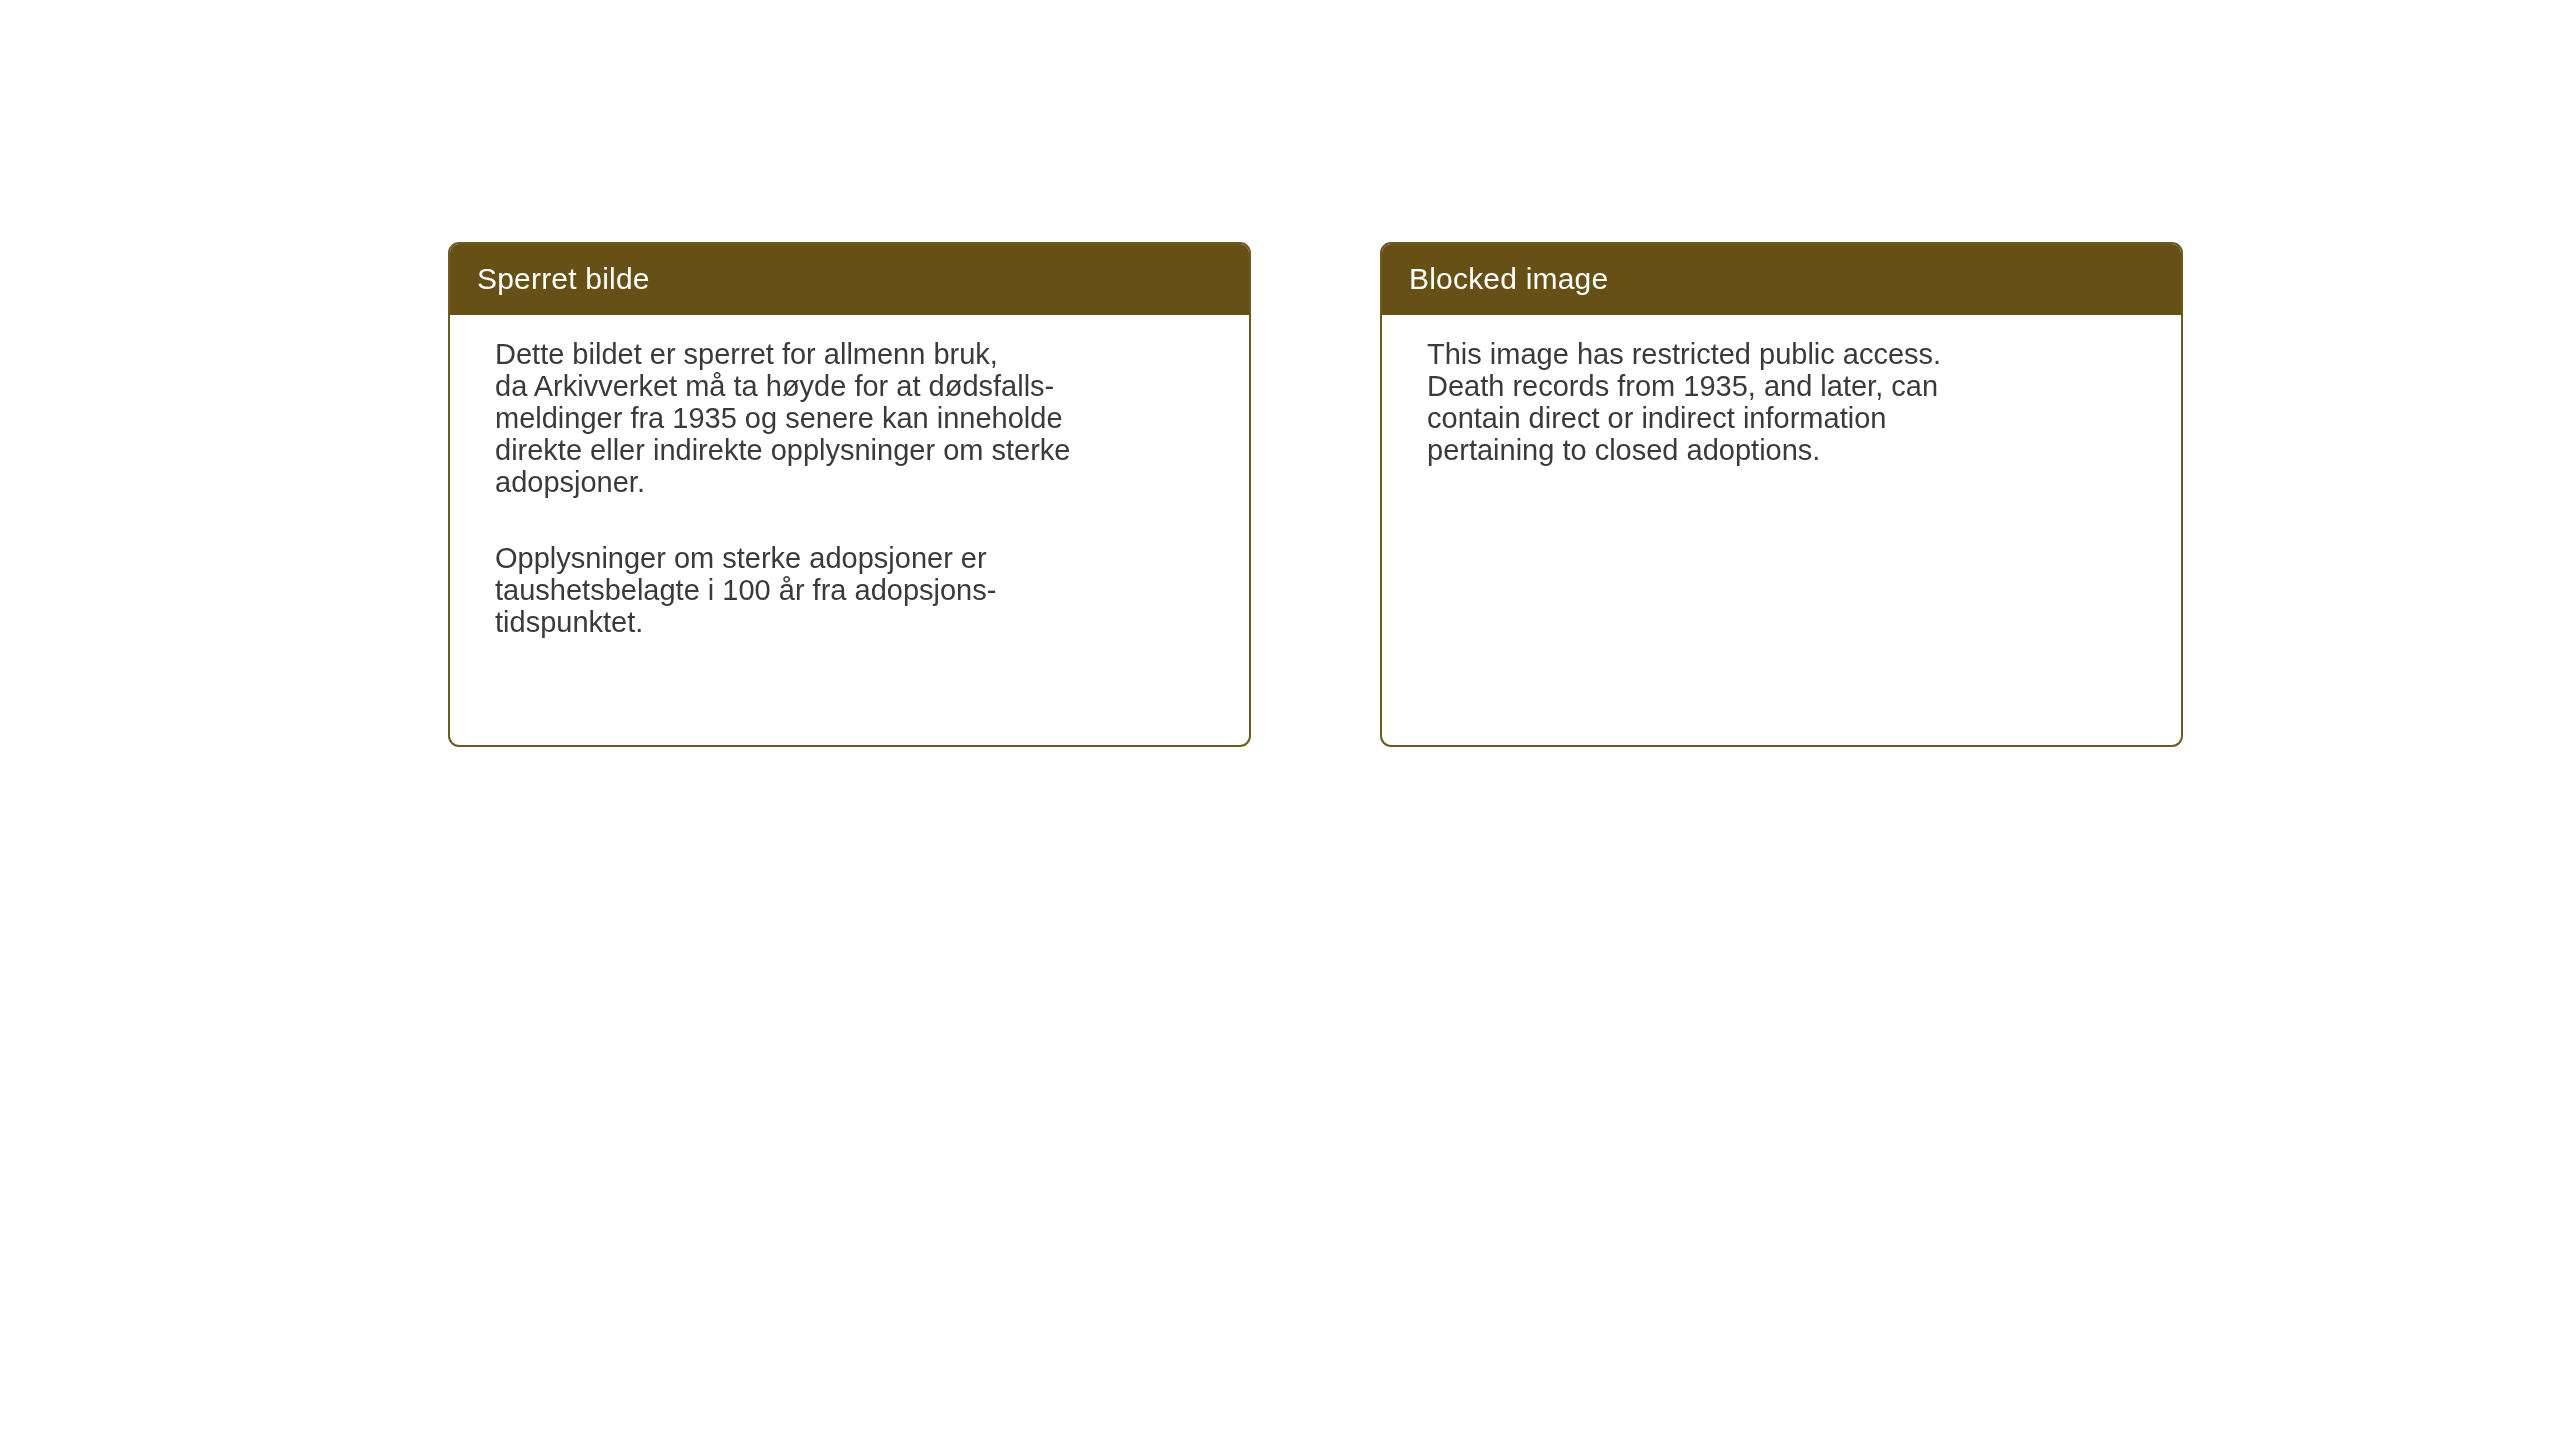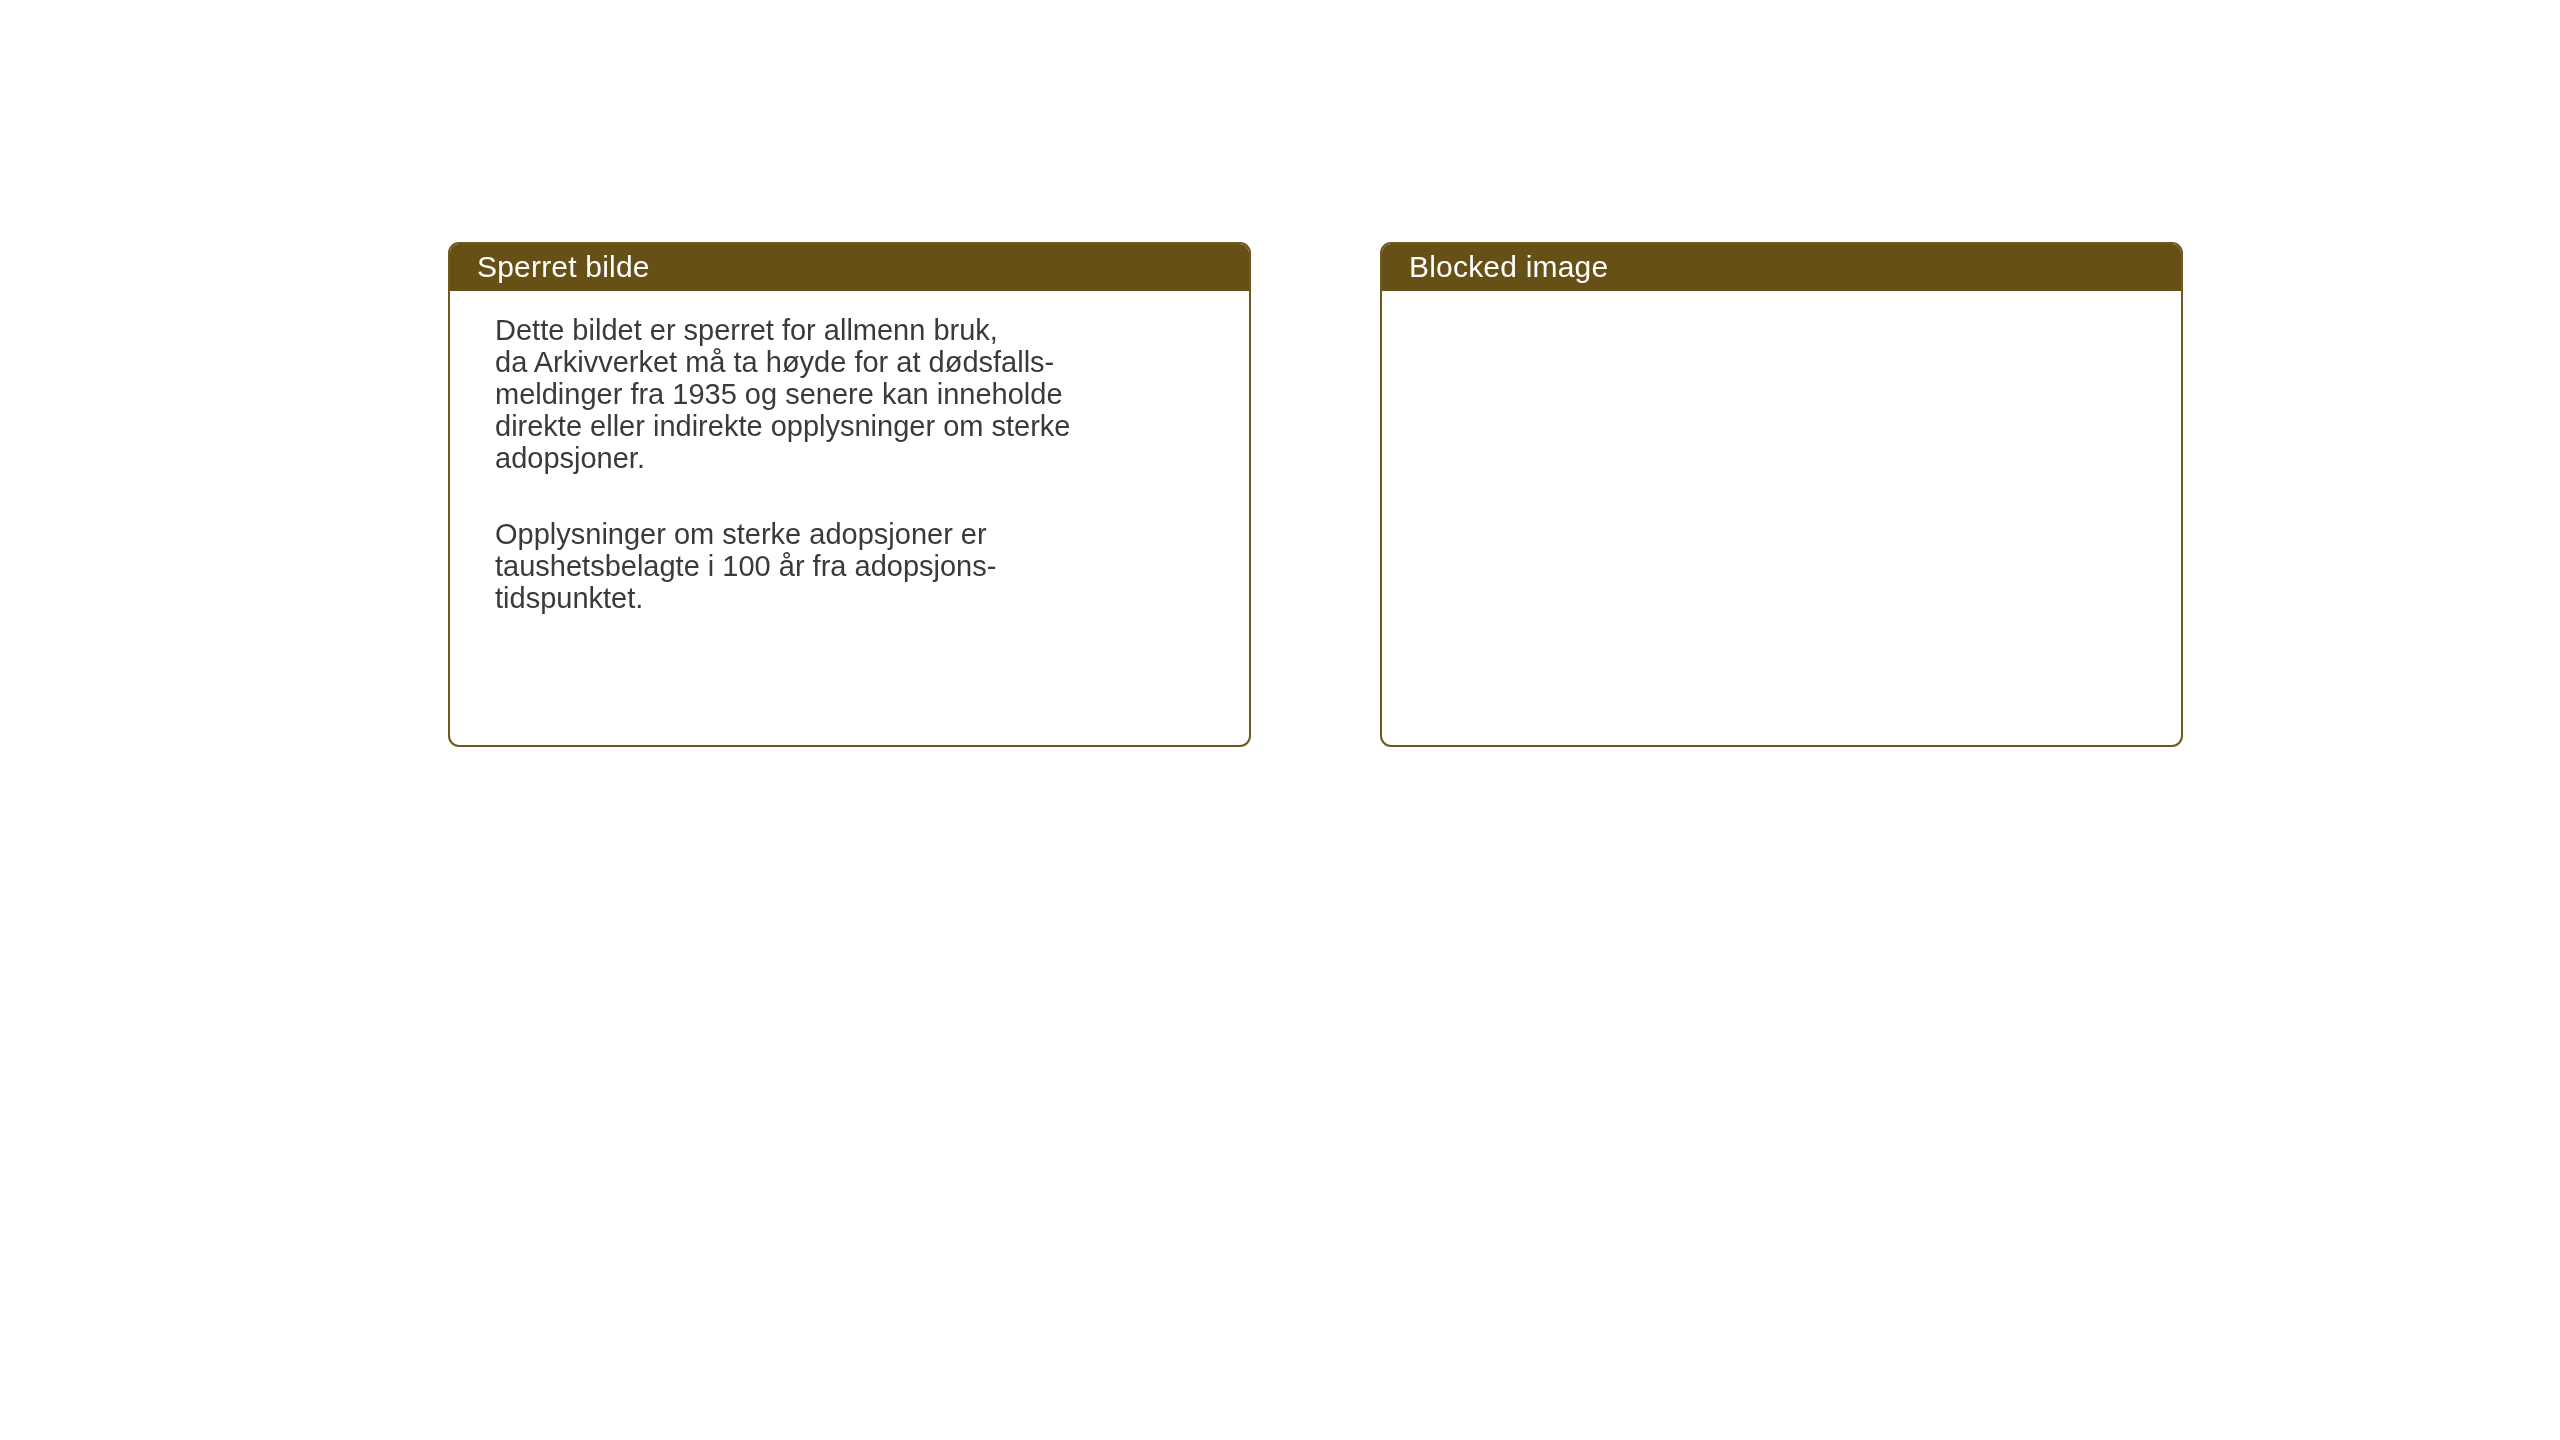--- a/index.html
+++ b/index.html
@@ -17,21 +17,21 @@
     height: 505px;
     background: #ffffff;
     border: 2px solid #6e591f;
     border-radius: 11px;
     overflow: hidden;
   }
   .card-left  { left: 448px; }
   .card-right { left: 1380px; }
   .card-header {
     background: #675016;
-    height: 48px;
+    height: 72px;
     display: flex;
     align-items: center;
     padding: 13px 28px;
     margin: -1px -1px 0 -1px; 
     border-radius: 9px 9px 0 0;
   }
   .card-title {
     color: #ffffff;
     font-size: 30px;
     font-weight: 400;
@@ -67,14 +67,18 @@
 taushetsbelagte i 100 år fra adopsjons-
 tidspunktet.</p>
   </div>
 </div>
 
 <div class="notice-card card-right">
   <div class="card-header">
     <span class="card-title">Blocked image</span>
   </div>
   <div class="card-body">
+    <p class="card-paragraph">This image has restricted public access.
+Death records from 1935, and later, can
+contain direct or indirect information
+pertaining to closed adoptions.</p>
   </div>
 </div>
 
 </body></html>

